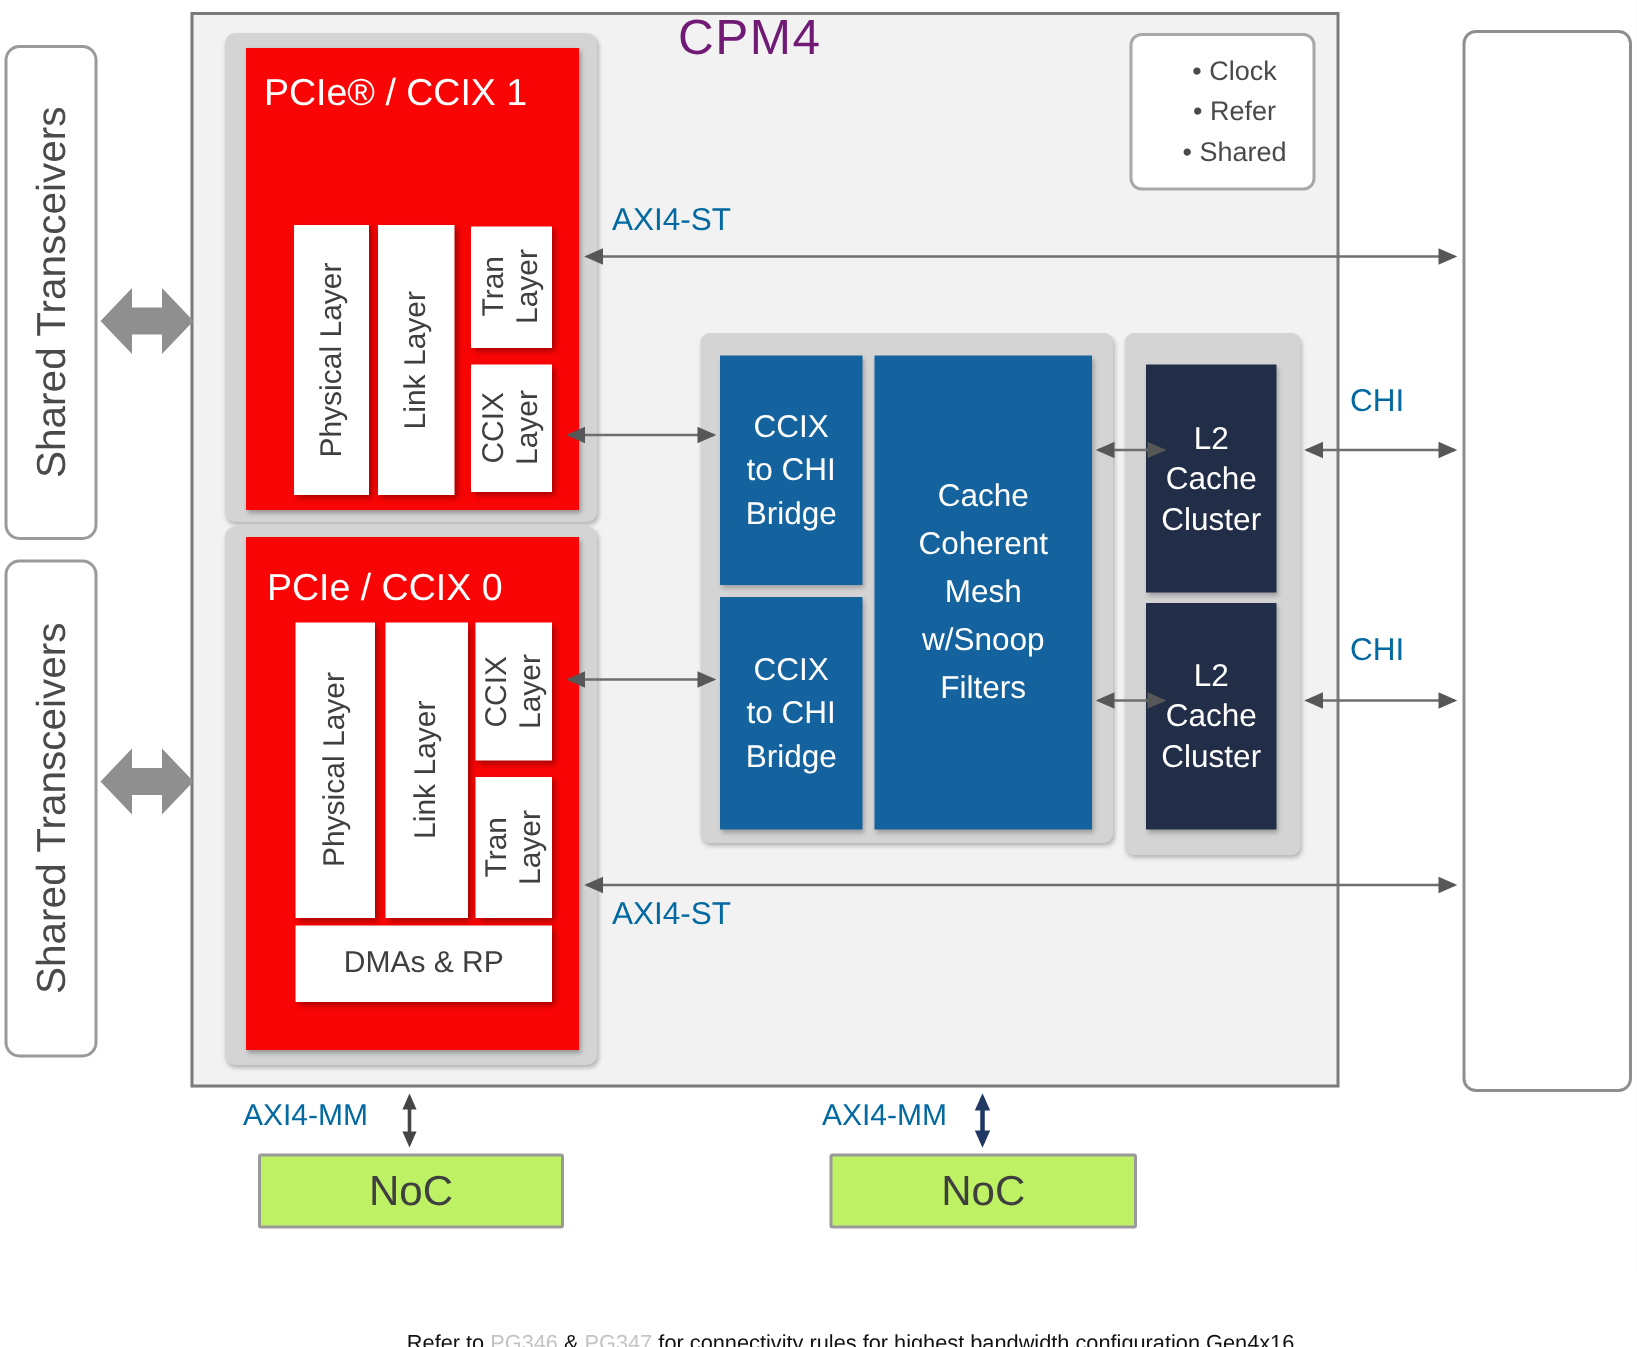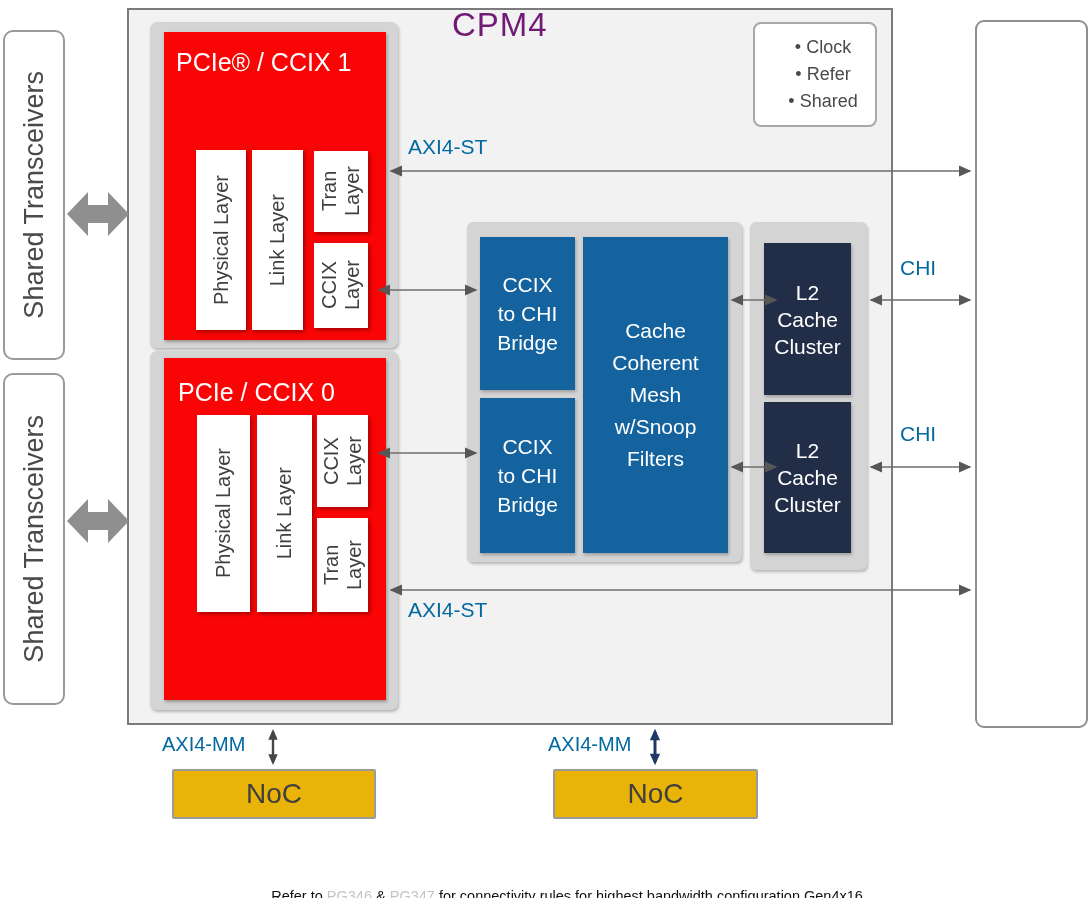--- a/index.html
+++ b/index.html
@@ -59,21 +59,21 @@
   
   .buslabel { font-size:21px; color:#0369a1; white-space:nowrap; }
   .axi4st-top { left:408px; top:135px; }
   .axi4st-bottom { left:408px; top:598px; }
   .chi-top { left:900px; top:256px; }
   .chi-bottom { left:900px; top:422px; }
   .axi4mm-left { left:162px; top:733px; font-size:20px; }
   .axi4mm-center { left:548px; top:733px; font-size:20px; }
 
   
-  .noc { height:50px; background:#eab308; border:2px solid #9a9a9a; border-radius:2px;
+  .noc { height:50px; background:#bef264; border:2px solid #9a9a9a; border-radius:2px;
          font-size:28px; color:#3f3f3f; }
   .noc1 { left:172px; top:769px; width:204px; }
   .noc2 { left:553px; top:769px; width:205px; }
 
   
   .footer { left:30px; top:849px; width:1062px; text-align:center;
             font-size:14.5px; line-height:19px; color:#111111; white-space:pre-wrap; }
   .doclink { color:#c4c4c4; text-decoration:underline; cursor:pointer; }
 
   .arrow-layer { position:absolute; left:0; top:0; width:1091px; height:898px;
@@ -135,20 +135,23 @@
       <div class="abs whitebox flexc" style="left:93px; top:57px; width:55px; height:197px;">
         <span class="vtext" style="font-size:20px; color:#3f3f3f;">Link Layer</span>
       </div>
       <div class="abs whitebox flexc" style="left:153px; top:57px; width:51px; height:92px;">
         <span class="vtext ml" style="font-size:20px; color:#3f3f3f;">CCIX
 Layer</span>
       </div>
       <div class="abs whitebox flexc" style="left:153px; top:160px; width:51px; height:94px;">
         <span class="vtext ml" style="font-size:20px; color:#3f3f3f;">Tran
 Layer</span>
+      </div>
+      <div class="abs whitebox flexc" style="left:33px; top:259px; width:171px; height:51px;">
+        <span>DMAs &amp; RP</span>
       </div>
     </div>
   </div>
 
   <div class="abs graybox center-container">
     <div class="abs bluebox flexc ml" style="left:13px; top:15px; width:95px; height:153px;">CCIX
 to CHI
 Bridge</div>
     <div class="abs bluebox flexc ml" style="left:13px; top:176px; width:95px; height:155px;">CCIX
 to CHI

